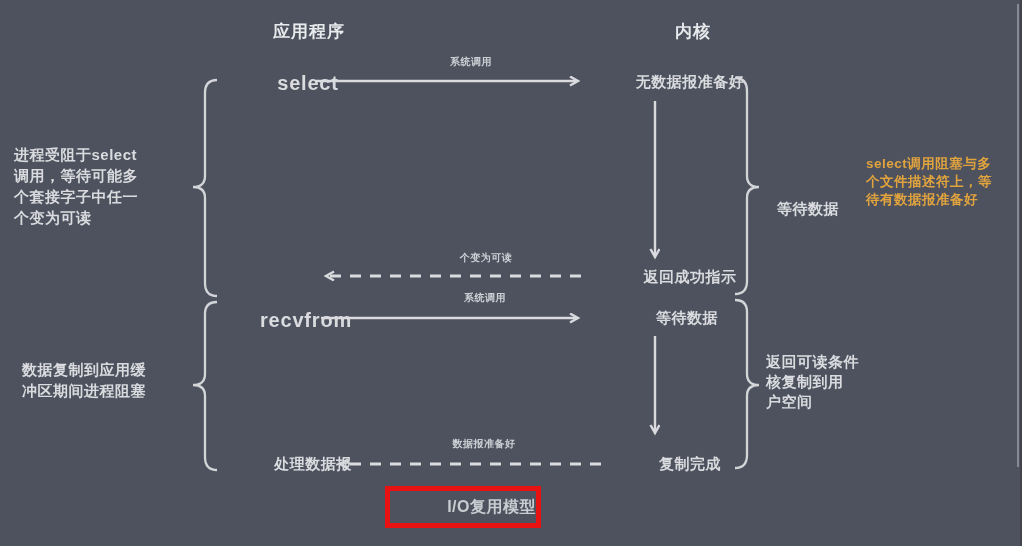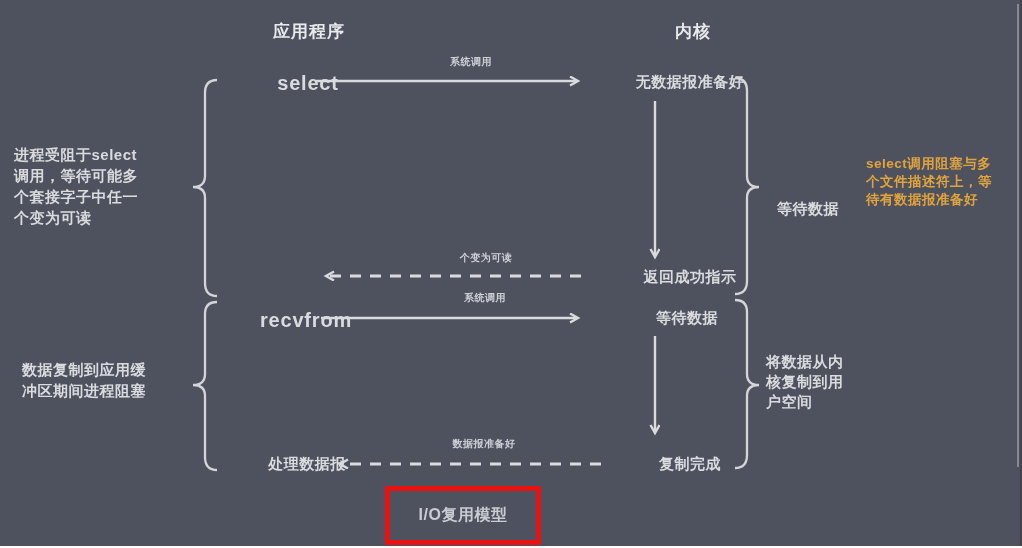--- a/index.html
+++ b/index.html
@@ -45,23 +45,23 @@
   .annot-right{line-height:20px;}
   .orange-note{
     color:var(--orange);
     font-size:13.5px;
     font-weight:600;
     line-height:18px;
     white-space:pre-line;
     letter-spacing:0.5px;
   }
   .title-box{
-    position:absolute;left:385px;top:486px;width:156px;height:59px;
+    position:absolute;left:385px;top:486px;width:156px;height:42px;
     border:5px solid var(--red-box);
-    display:flex;align-items:center;justify-content:center;
+    display:flex;align-items:center;justify-content:flex-end;
   }
   .title-box span{color:#c9ccd1;font-size:16px;font-weight:600;letter-spacing:0.5px;}
   svg.connectors{position:absolute;left:0;top:0;pointer-events:none;}
   .scrollbar-line{
     position:absolute;left:1017px;top:4px;width:2px;height:463px;
     background:#8e939c;opacity:.85;
   }
   .right-dark-strip{
     position:absolute;left:1020px;top:0;width:2px;height:546px;
     background:#41444d;
@@ -110,33 +110,33 @@
   <div class="abs center lbl arrow-label" style="left:433px;top:55px;">系统调用</div>
   <div class="abs center lbl node" style="left:652px;top:73px;">无数据报准备好</div>
 
   <div class="abs center lbl arrow-label" style="left:448px;top:251px;">个变为可读</div>
   <div class="abs center lbl node" style="left:652px;top:268px;">返回成功指示</div>
 
   <div class="abs center lbl fn" style="left:268px;top:309px;">recvfrom</div>
   <div class="abs center lbl arrow-label" style="left:447px;top:291px;">系统调用</div>
   <div class="abs center lbl node" style="left:649px;top:309px;">等待数据</div>
 
-  <div class="abs center lbl node" style="left:269px;top:455px;text-align:right;">处理数据报</div>
+  <div class="abs center lbl node" style="left:275px;top:455px;text-align:right;">处理数据报</div>
   <div class="abs center lbl arrow-label" style="left:446px;top:437px;">数据报准备好</div>
   <div class="abs center lbl node" style="left:652px;top:455px;">复制完成</div>
 
   <div class="abs annot" style="left:22px;top:359px;width:175px;">数据复制到应用缓
 冲区期间进程阻塞</div>
   <div class="abs annot" style="left:14px;top:144px;width:175px;">进程受阻于select
 调用，等待可能多
 个套接字子中任一
 个变为可读</div>
 
   <div class="abs annot" style="left:777px;top:178px;margin-top:20px;">等待数据</div>
-  <div class="abs annot annot-right" style="left:766px;top:352px;width:110px;">将数据从内
+  <div class="abs annot annot-right" style="left:766px;top:352px;width:110px;">返回可读条件
 核复制到用
 户空间</div>
   <div class="abs orange-note" style="left:866px;top:155px;width:152px;">select调用阻塞与多
 个文件描述符上，等
 待有数据报准备好</div>
 
   <div class="title-box">
     <span>I/O复用模型</span>
   </div>
 

